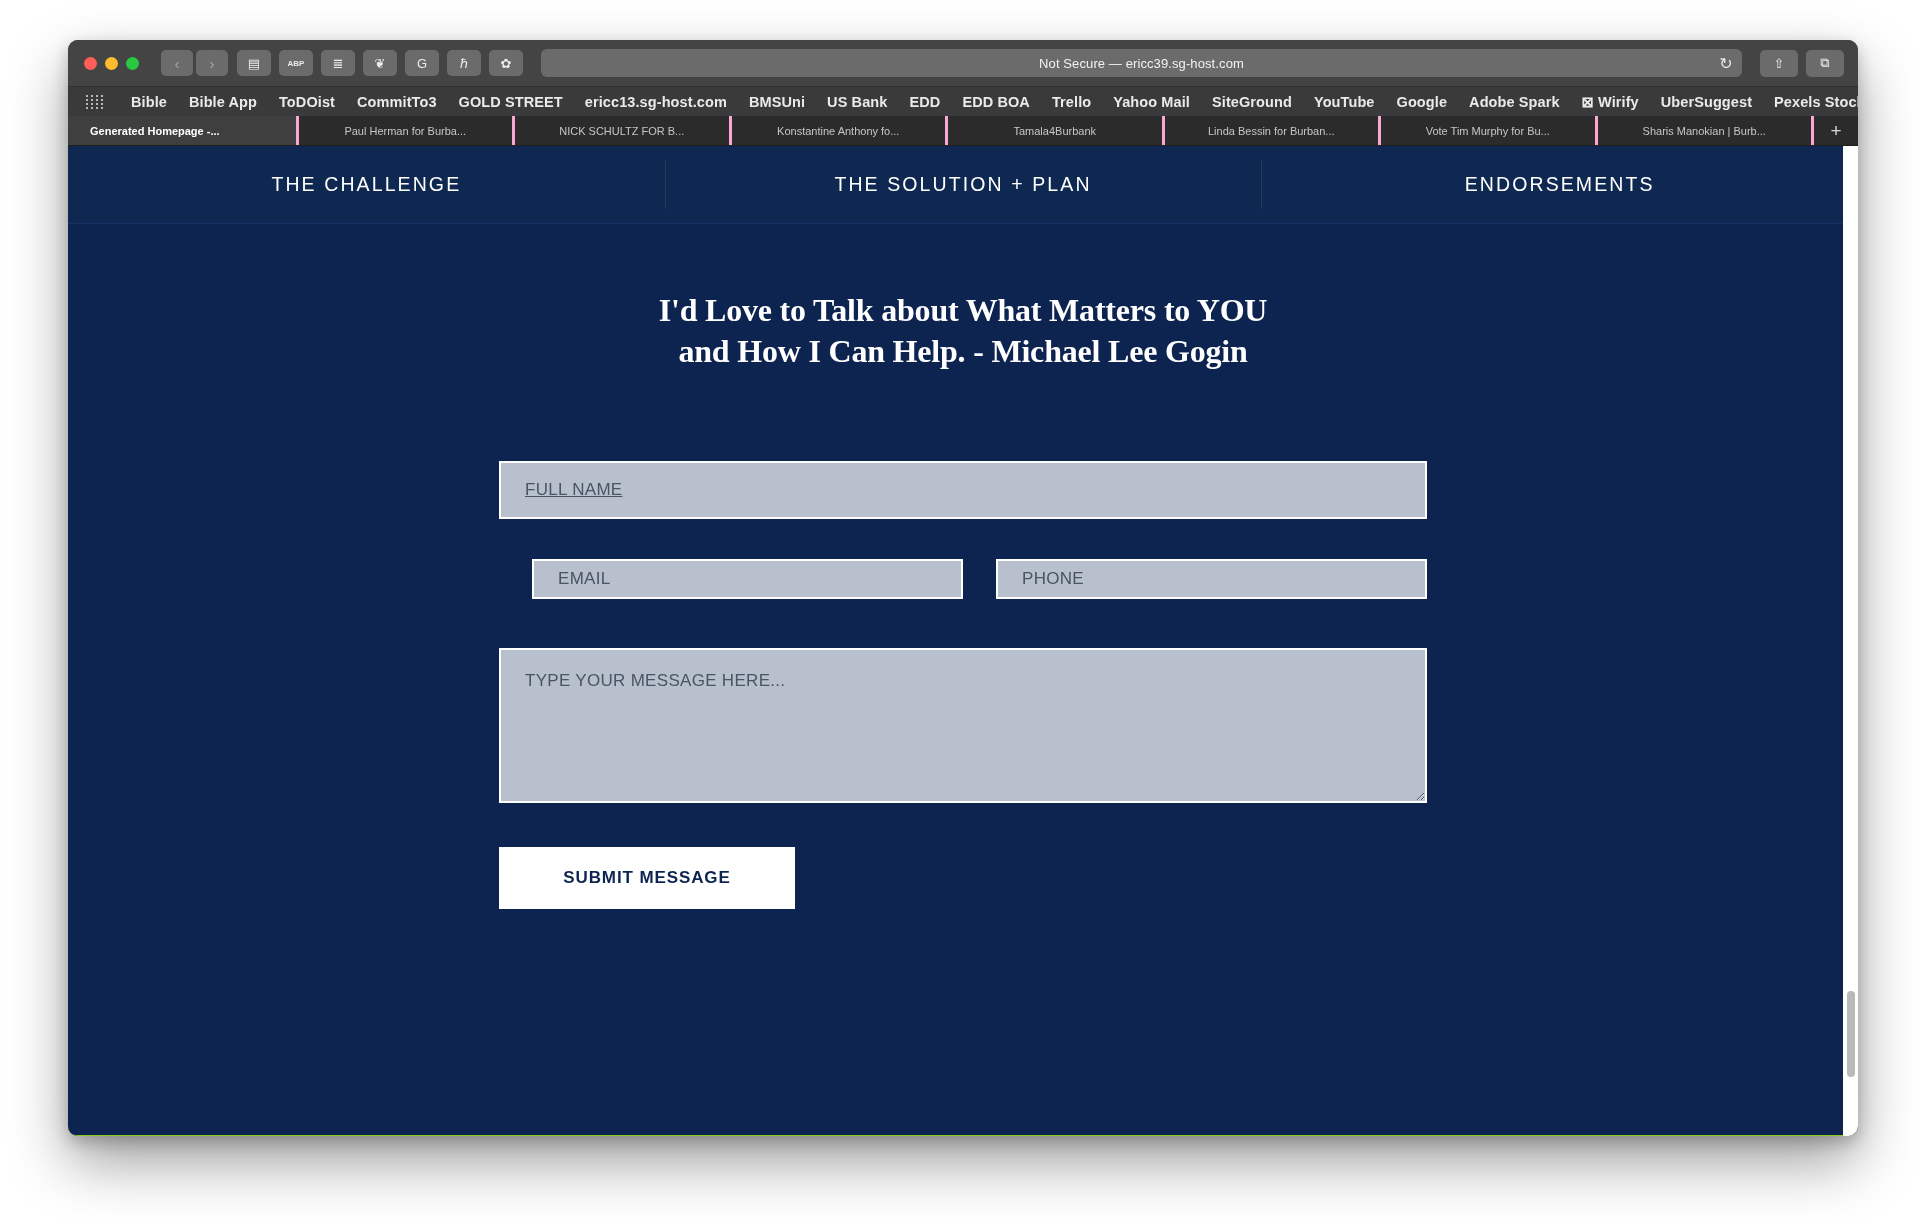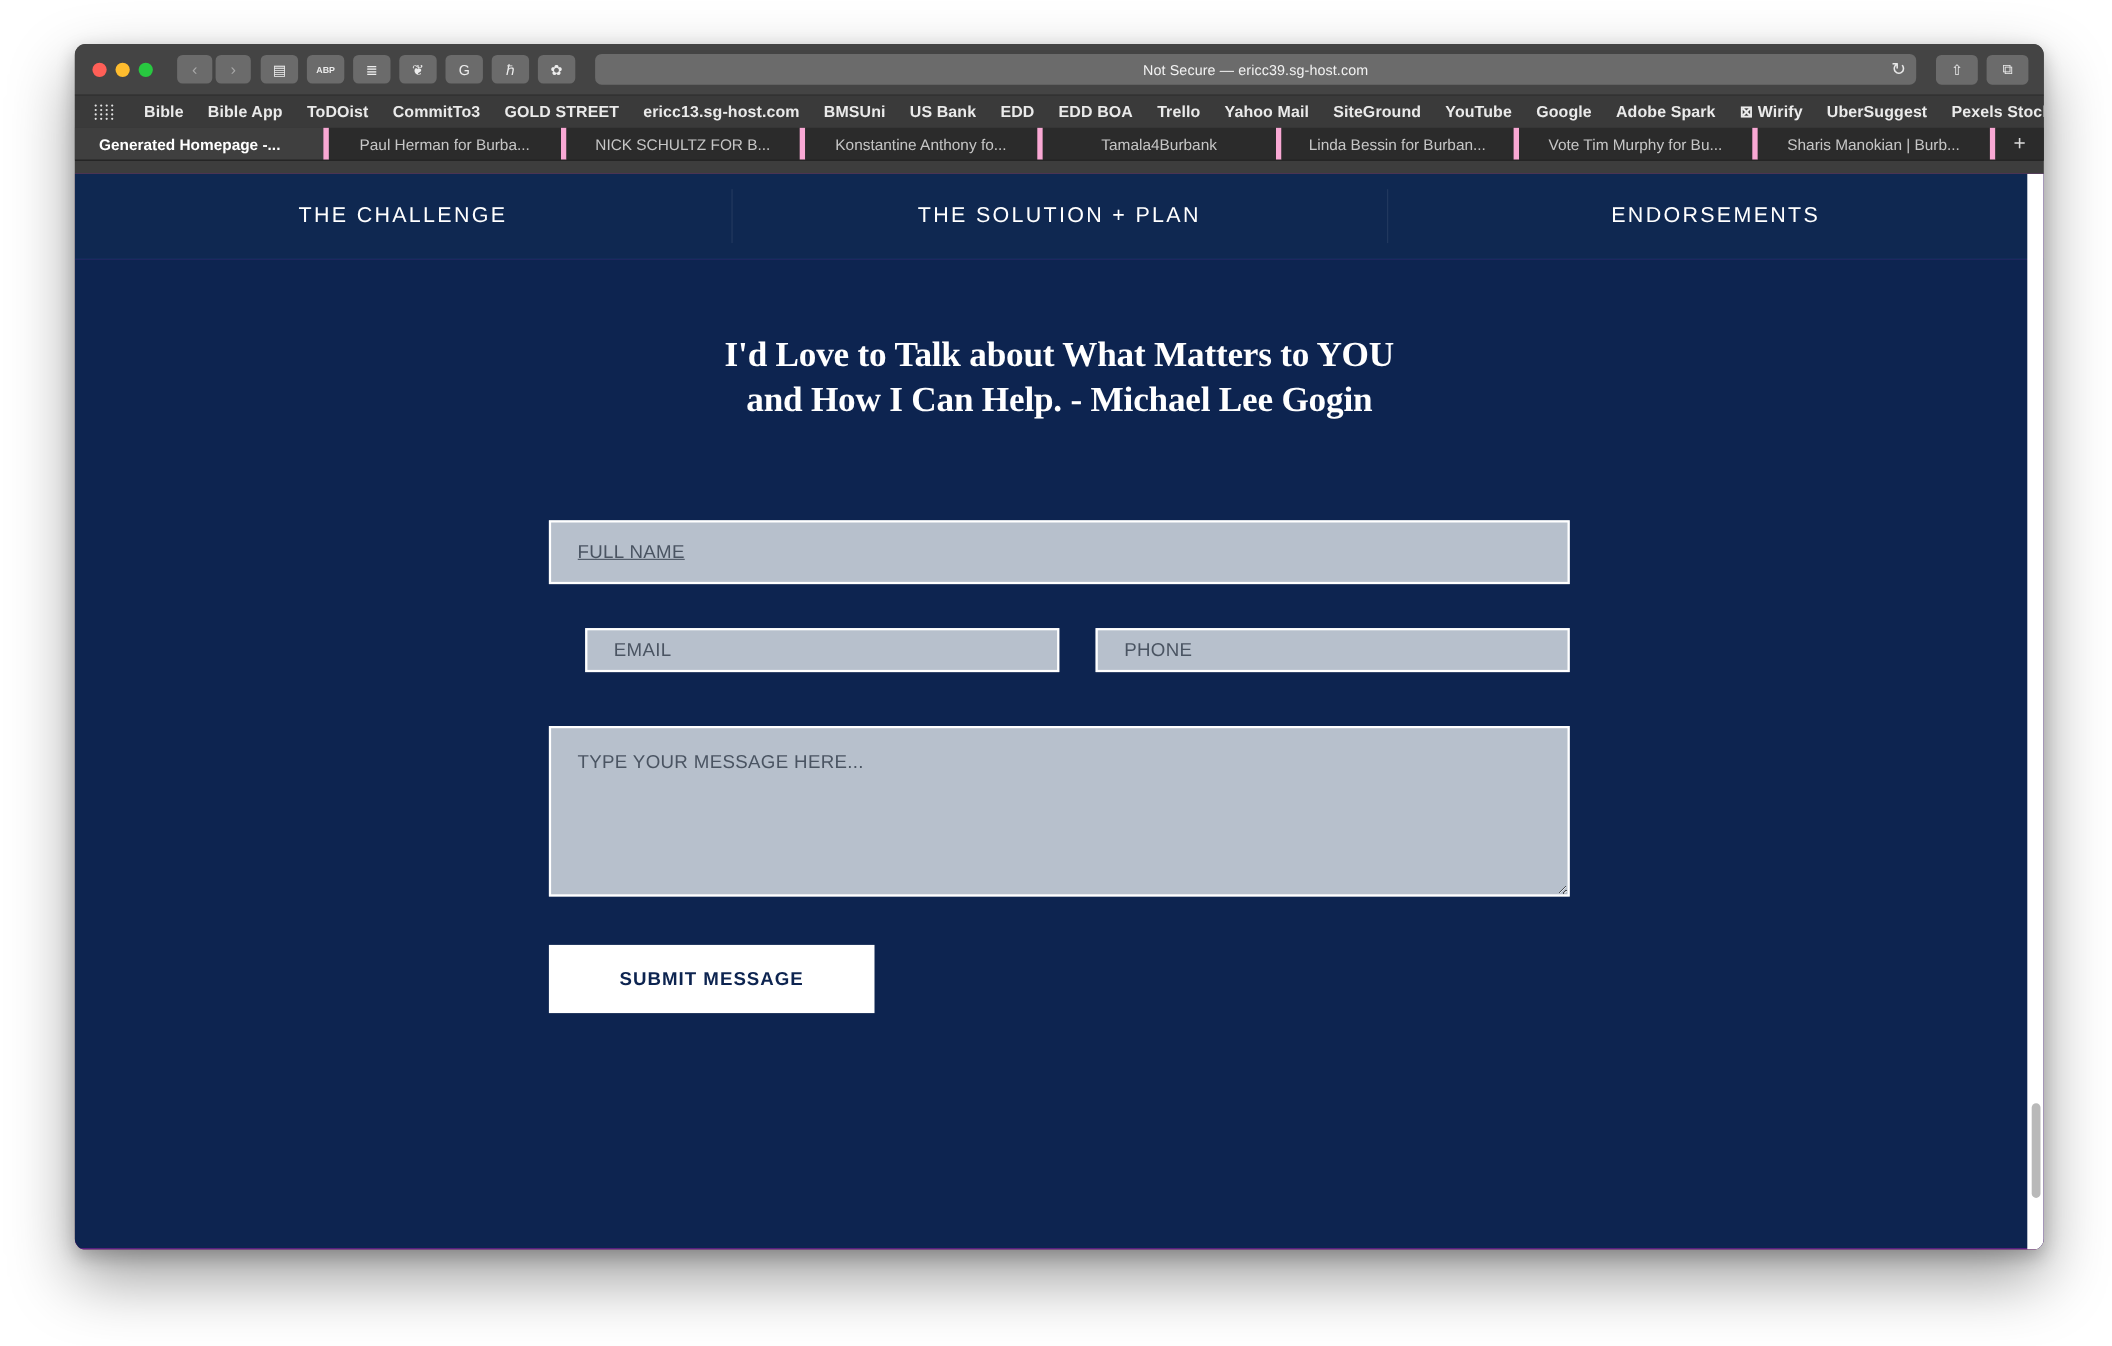--- a/index.html
+++ b/index.html
@@ -150,22 +150,22 @@
     flex: 0 0 auto;
     border-bottom: 1px solid #1f1f1f;
   }
   .tab {
     flex: 1 1 0;
     min-width: 0;
     display: flex;
     align-items: center;
     justify-content: center;
     color: #c6c6c6;
-    font-size: 14px;
-    border-right: 5px solid #f9a8d4;
+    font-size: 11px;
+    border-right: 3px solid #f9a8d4;
     padding: 0 8px;
     white-space: nowrap;
     overflow: hidden;
     text-overflow: ellipsis;
     background: #2b2b2b;
   }
   .tab.active {
     background: #3f3f3f;
     color: #ffffff;
     font-weight: bold;
@@ -179,24 +179,23 @@
     align-items: center;
     justify-content: center;
     color: #d8d8d8;
     font-size: 19px;
     background: #2b2b2b;
   }
 
   
   #viewport {
     flex: 1 1 auto;
-    background: #a21caf;
+    background: #84cc16;
     position: relative;
     overflow: hidden;
-    margin-top: 12px;
   }
 
   
   #site-nav {
     display: flex;
     height: 78px;
     align-items: stretch;
     background: #0f2851;
     border-bottom: 1px solid #163163;
   }

